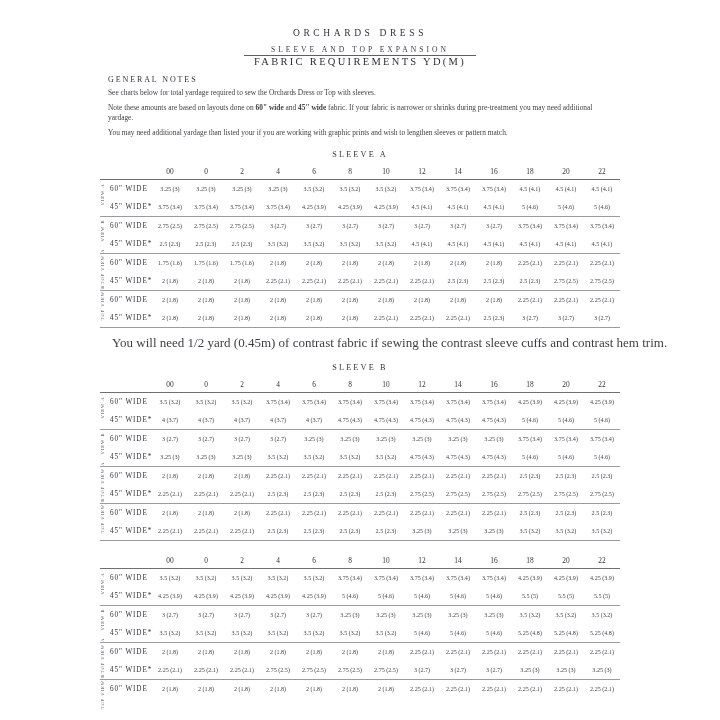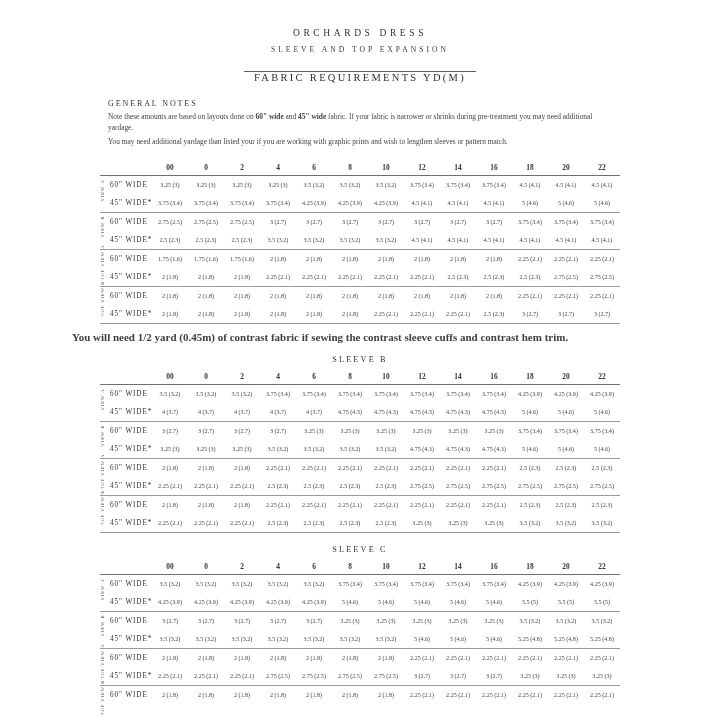--- a/index.html
+++ b/index.html
@@ -31,34 +31,34 @@
     font-size: 9.5px;
     letter-spacing: 3.6px;
     color: #33333b;
     font-weight: 400;
   }
   .brand-sub {
     font-size: 7.6px;
     letter-spacing: 3.0px;
     color: #3c3c46;
     margin-top: 4px;
-    padding-bottom: 17px;
+    padding-bottom: 1px;
     display: inline-block;
     border-bottom: 1.2px solid #5d5d68;
     width: 232px;
   }
   .doc-title {
     font-size: 10.5px;
     letter-spacing: 2.3px;
     color: #2f2f38;
   }
 
   
   .notes {
-    margin: 16px 0 0 108px;
+    margin: 8px 0 0 108px;
     width: 508px;
   }
   .notes-heading {
     font-size: 8px;
     letter-spacing: 1.9px;
     color: #33333b;
     margin-bottom: 4px;
   }
   .notes p {
     margin: 0 0 4px 0;
@@ -87,21 +87,21 @@
   table.yardage {
     border-collapse: collapse;
     width: 520px;
     table-layout: fixed;
   }
   table.yardage col.lbl { width: 52px; }
   table.yardage col.dat { width: 36px; }
 
   table.yardage th.sizehdr {
     font-size: 7.4px;
-    font-weight: 700;
+    font-weight: 400;
     color: #33333b;
     text-align: center;
     padding: 0 0 3px 0;
     height: 12px;
     vertical-align: bottom;
   }
   table.yardage th.corner { border: none; }
 
   table.yardage td {
     font-size: 6.1px;
@@ -138,45 +138,46 @@
     font-size: 4.6px;
     letter-spacing: 1.0px;
     color: #4a4a55;
     text-align: center;
     transform: rotate(-90deg);
     transform-origin: center center;
     white-space: nowrap;
   }
 
   .subnote {
-    margin: 7px 0 0 72px;
-    font-size: 11px;
+    margin: 7px 0 0 112px;
+    font-size: 13px;
     color: #3e3e48;
-    font-weight: bold;
   }
 </style>
 </head>
 <body>
 
 <div class="page">
 
   <div class="masthead">
     <div class="brand-title">ORCHARDS DRESS</div>
     <div class="brand-sub">SLEEVE AND TOP EXPANSION</div>
     <div class="doc-title">FABRIC REQUIREMENTS YD(M)</div>
   </div>
 
   <div class="notes">
     <div class="notes-heading">GENERAL NOTES</div>
+    <p>See charts below for total yardage required to sew the Orchards Dress or Top with sleeves.</p>
     <p><span>Note these amounts are based on layouts done on </span><b>60" wide</b><span> and </span><b>45" wide</b><span> fabric. If your fabric is narrower or shrinks during pre-treatment you may need additional yardage.</span></p>
     <p>You may need additional yardage than listed your if you are working with graphic prints and wish to lengthen sleeves or pattern match.</p>
   </div>
 
   <div id="sections-host">
       <div class="section">
+        <div class="section-title">SLEEVE A</div>
         <div class="table-wrap">
           <table class="yardage">
             <colgroup>
               <col class="lbl">
               <col class="dat">
               <col class="dat">
               <col class="dat">
               <col class="dat">
               <col class="dat">
               <col class="dat">
@@ -517,21 +518,20 @@
           </table>
           <div class="vgroups">
             <div class="vlabel" style="top: 28px; left: -16px;">VIEW A</div>
             <div class="vlabel" style="top: 64px; left: -16px;">VIEW B</div>
             <div class="vlabel" style="top: 100px; left: -16px;">TOP VIEW A</div>
             <div class="vlabel" style="top: 136px; left: -16px;">TOP VIEW B</div>
           </div>
         </div>
       </div>
       <div class="section">
-        <div class="section-title">SLEEVE C</div>
         <div class="table-wrap">
           <table class="yardage">
             <colgroup>
               <col class="lbl">
               <col class="dat">
               <col class="dat">
               <col class="dat">
               <col class="dat">
               <col class="dat">
               <col class="dat">

